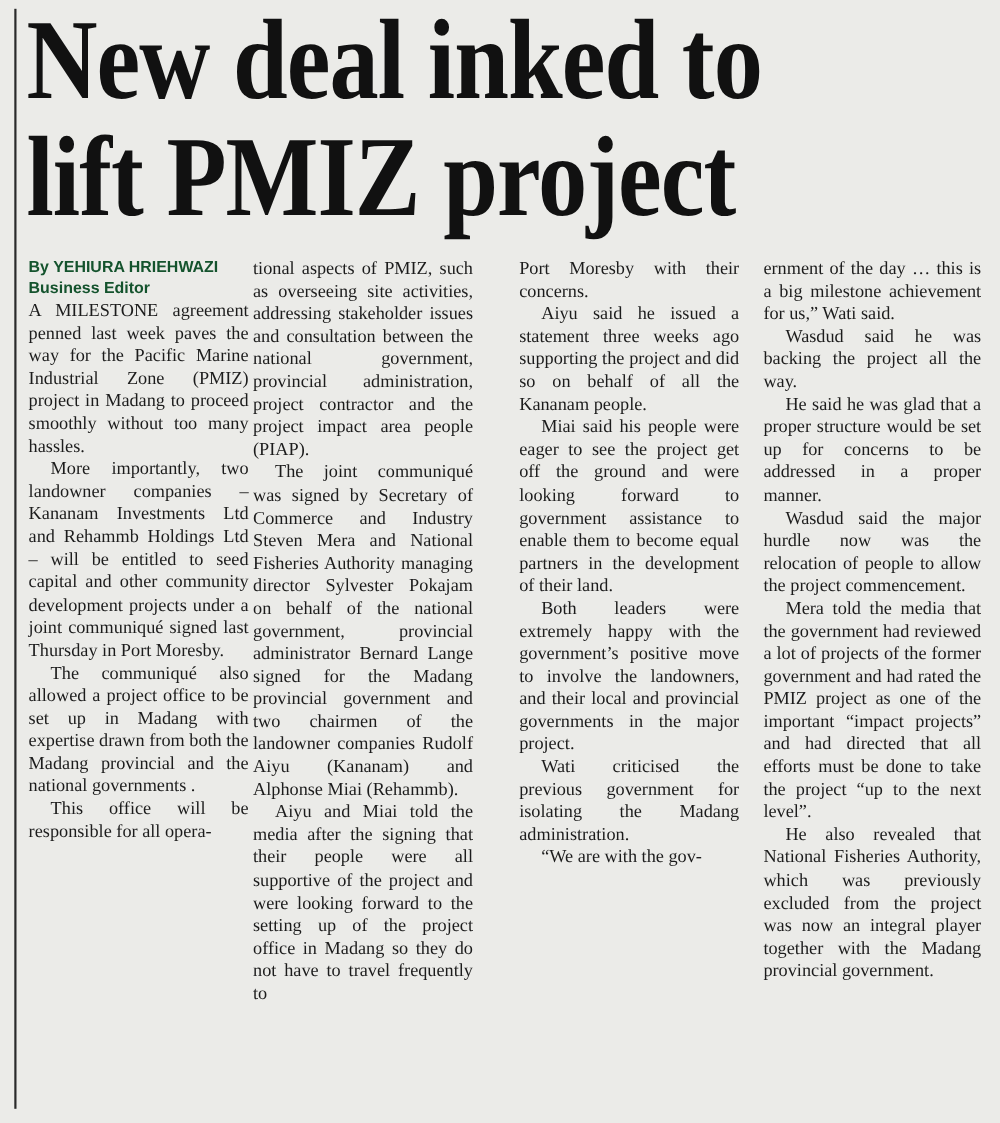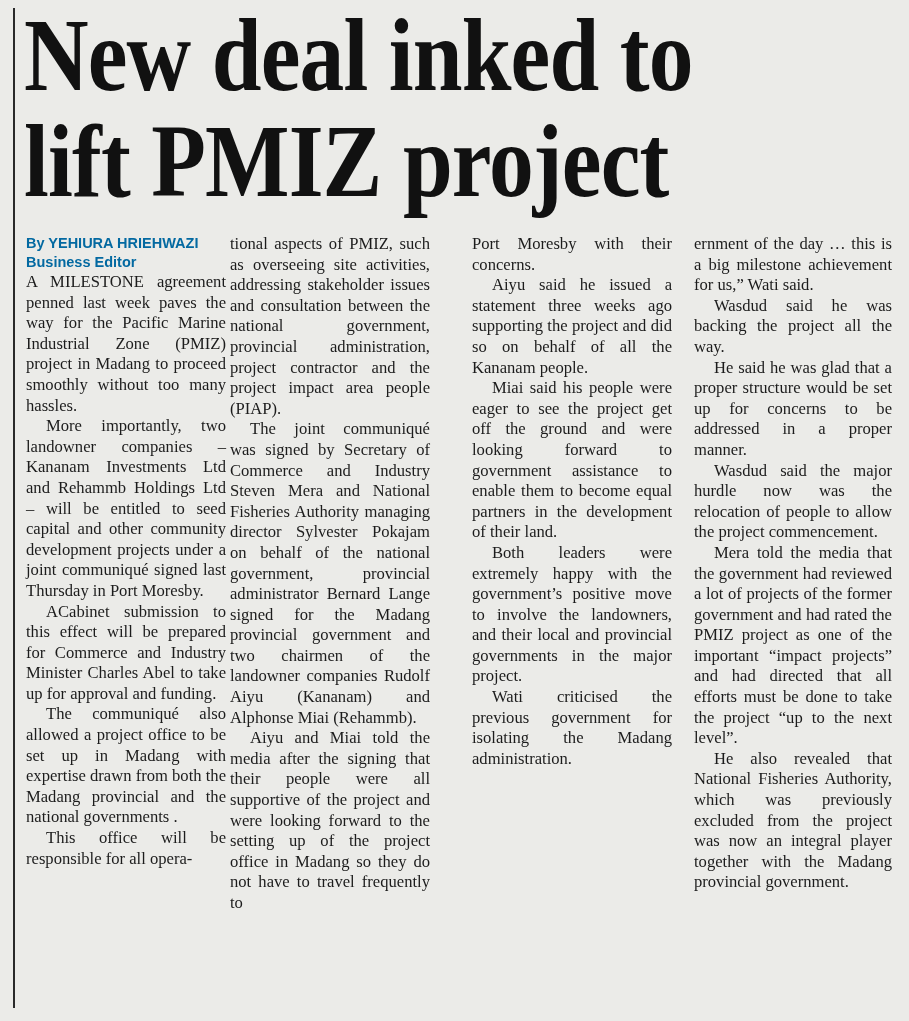--- a/index.html
+++ b/index.html
@@ -68,58 +68,58 @@
     .col1 { left: 0; }
     .col2 { left: 204px; }
     .col3 { left: 446px; }
     .col4 { left: 668px; width: 198px; }
     .byline {
       font-family: "Liberation Sans", sans-serif;
       font-weight: bold;
       font-size: 14.5px;
       line-height: 19px;
       text-align: left;
-      color: #0369a1;
+      color: #14532d;
     }
   </style>
 </head>
 <body>
 
 <div class="left-rule"></div>
 
 <h1 class="headline">
   <span class="line">New deal inked to</span>
   <span class="line">lift PMIZ project</span>
 </h1>
 
 <div class="columns">
   <div class="col col1">
     <div class="byline">
       <div>By YEHIURA HRIEHWAZI</div>
       <div>Business Editor</div>
     </div>
     <p class="noindent">A MILESTONE agreement penned last week paves the way for the Pacific Marine Industrial Zone (PMIZ) project in Madang to proceed smoothly without too many hassles.</p>
     <p>More importantly, two landowner companies – Kananam Investments Ltd and Rehammb Holdings Ltd – will be entitled to seed capital and other community development projects under a joint communiqué signed last Thursday in Port Moresby.</p>
-    <p>ACabinet submission to this effect will be prepared for Commerce and Industry Minister Charles Abel to take up for approval and funding.</p>
     <p>The communiqué also allowed a project office to be set up in Madang with expertise drawn from both the Madang provincial and the national governments .</p>
     <p>This office will be responsible for all opera-</p>
   </div>
 
   <div class="col col2">
     <p class="noindent">tional aspects of PMIZ, such as overseeing site activities, addressing stakeholder issues and consultation between the national government, provincial administration, project contractor and the project impact area people (PIAP).</p>
     <p>The joint communiqué was signed by Secretary of Commerce and Industry Steven Mera and National Fisheries Authority managing director Sylvester Pokajam on behalf of the national government, provincial administrator Bernard Lange signed for the Madang provincial government and two chairmen of the landowner companies Rudolf Aiyu (Kananam) and Alphonse Miai (Rehammb).</p>
     <p>Aiyu and Miai told the media after the signing that their people were all supportive of the project and were looking forward to the setting up of the project office in Madang so they do not have to travel frequently to</p>
   </div>
 
   <div class="col col3">
     <p class="noindent">Port Moresby with their concerns.</p>
     <p>Aiyu said he issued a statement three weeks ago supporting the project and did so on behalf of all the Kananam people.</p>
     <p>Miai said his people were eager to see the project get off the ground and were looking forward to government assistance to enable them to become equal partners in the development of their land.</p>
     <p>Both leaders were extremely happy with the government’s positive move to involve the landowners, and their local and provincial governments in the major project.</p>
     <p>Wati criticised the previous government for isolating the Madang administration.</p>
+    <p>“We are with the gov-</p>
   </div>
 
   <div class="col col4">
     <p class="noindent">ernment of the day … this is a big milestone achievement for us,” Wati said.</p>
     <p>Wasdud said he was backing the project all the way.</p>
     <p>He said he was glad that a proper structure would be set up for concerns to be addressed in a proper manner.</p>
     <p>Wasdud said the major hurdle now was the relocation of people to allow the project commencement.</p>
     <p>Mera told the media that the government had reviewed a lot of projects of the former government and had rated the PMIZ project as one of the important “impact projects” and had directed that all efforts must be done to take the project “up to the next level”.</p>
     <p>He also revealed that National Fisheries Authority, which was previously excluded from the project was now an integral player together with the Madang provincial government.</p>
   </div>

